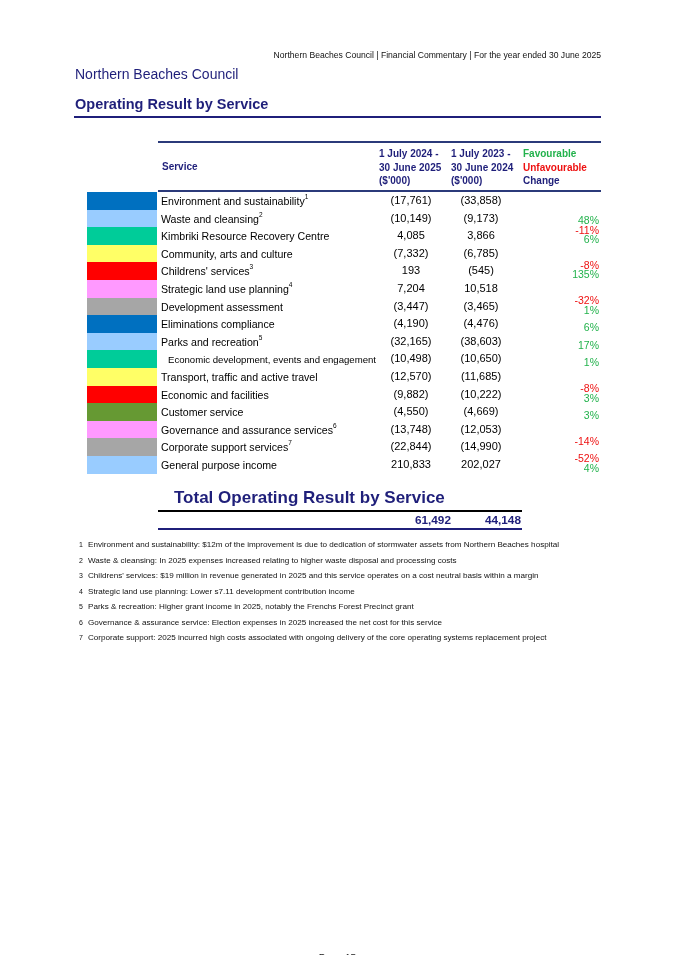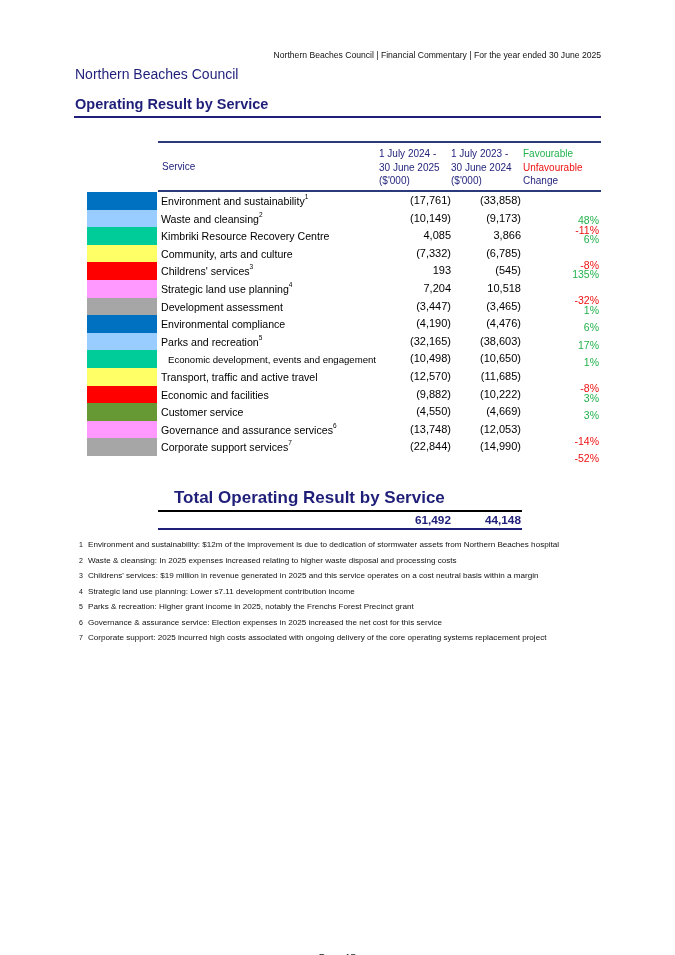--- a/index.html
+++ b/index.html
@@ -3,36 +3,36 @@
 <meta charset="utf-8">
 <style>
   html, body { margin:0; padding:0; background:#ffffff; }
   body { width:675px; height:955px; position:relative; font-family:"Liberation Sans", sans-serif; color:#000; overflow:hidden; }
   .running-header { position:absolute; right:74px; top:50px; font-size:8.6px; color:#111; }
   .org-title { position:absolute; left:75px; top:66px; font-size:14px; color:#1f1f7a; }
   .page-title { position:absolute; left:75px; top:96px; font-size:14.5px; font-weight:bold; color:#1f1f7a; }
   .title-rule { position:absolute; left:74px; top:116px; width:527px; height:2px; background:#1f1f7a; }
 
   .table-top-rule { position:absolute; left:158px; top:141px; width:443px; height:1.5px; background:#2b3a7a; }
-  .hdr { position:absolute; font-size:10px; font-weight:normal; color:#1f1f7a; line-height:13.5px; }
+  .hdr { position:absolute; font-size:10px; font-weight:bold; color:#1f1f7a; line-height:13.5px; }
   .hdr-service { left:162px; top:160px; }
   .hdr-2025 { left:379px; top:147px; }
   .hdr-2024 { left:451px; top:147px; }
   .hdr-change { left:523px; top:147px; }
   .fav { color:#22b24c; }
   .unfav { color:#ee1111; }
   .hdr-bottom-rule { position:absolute; left:158px; top:190px; width:443px; height:1.5px; background:#2b3a7a; }
 
   .rows { position:absolute; left:87px; top:192px; width:520px; }
   .row { position:relative; height:17.6px; }
   .swatch { position:absolute; left:0; top:0; width:70px; height:17.6px; }
   .cell-service { position:absolute; left:74px; top:3px; font-size:10.6px; white-space:nowrap; }
   .cell-service.small { font-size:9.6px; top:4px;padding-left:7px; }
   .cell-service sup { font-size:6.5px; vertical-align:top; position:relative; top:-2px; }
-  .cell-num { position:absolute; top:2px; font-size:11px; text-align:right; width:80px; }
+  .cell-num { position:absolute; top:2px; font-size:11px; text-align:center; width:80px; }
   .c2025 { left:284px; }
   .c2024 { left:354px; }
   .cell-pct { position:absolute; left:440px; top:6px; width:72px; font-size:10.5px; text-align:right; }
   .pct-pos { color:#22b24c; }
   .pct-neg { color:#ee1111;margin-top:8px; }
 
   .total-rule-top { position:absolute; left:158px; top:510px; width:364px; height:1.5px; background:#000; }
   .total-label { position:absolute; left:161px; top:488px; font-size:17px; font-weight:bold; color:#1f1f7a;margin-left:13px; }
   .total-num { position:absolute; top:513px; font-size:11.8px; font-weight:bold; color:#1f1f7a; text-align:right; width:80px; }
   .t2025 { left:371px; }
@@ -117,21 +117,21 @@
     </div>
     <div class="row">
       <div class="swatch" style="background: rgb(166, 166, 166);"></div>
       <div class="cell-service"><span>Development assessment</span><sup></sup></div>
       <div class="cell-num c2025">(3,447)</div>
       <div class="cell-num c2024">(3,465)</div>
       <div class="cell-pct pct-pos" style="color: rgb(34, 178, 76);">1%</div>
     </div>
     <div class="row">
       <div class="swatch" style="background: rgb(0, 112, 192);"></div>
-      <div class="cell-service"><span>Environmental compliance</span><sup></sup></div>
+      <div class="cell-service"><span>Eliminations compliance</span><sup></sup></div>
       <div class="cell-num c2025">(4,190)</div>
       <div class="cell-num c2024">(4,476)</div>
       <div class="cell-pct pct-pos" style="color: rgb(34, 178, 76);">6%</div>
     </div>
     <div class="row">
       <div class="swatch" style="background: rgb(153, 204, 255);"></div>
       <div class="cell-service"><span>Parks and recreation</span><sup>5</sup></div>
       <div class="cell-num c2025">(32,165)</div>
       <div class="cell-num c2024">(38,603)</div>
       <div class="cell-pct pct-pos" style="color: rgb(34, 178, 76);">17%</div>
@@ -170,20 +170,27 @@
       <div class="cell-num c2025">(13,748)</div>
       <div class="cell-num c2024">(12,053)</div>
       <div class="cell-pct pct-neg" style="color: rgb(238, 17, 17);">-14%</div>
     </div>
     <div class="row">
       <div class="swatch" style="background: rgb(166, 166, 166);"></div>
       <div class="cell-service"><span>Corporate support services</span><sup>7</sup></div>
       <div class="cell-num c2025">(22,844)</div>
       <div class="cell-num c2024">(14,990)</div>
       <div class="cell-pct pct-neg" style="color: rgb(238, 17, 17);">-52%</div>
+    </div>
+    <div class="row">
+      <div class="swatch" style="background: rgb(153, 204, 255);"></div>
+      <div class="cell-service"><span>General purpose income</span><sup></sup></div>
+      <div class="cell-num c2025">210,833</div>
+      <div class="cell-num c2024">202,027</div>
+      <div class="cell-pct pct-pos" style="color: rgb(34, 178, 76);">4%</div>
     </div>
   </div>
 
 <div class="total-rule-top"></div>
 <div class="total-label">Total Operating Result by Service</div>
 <div class="total-num t2025">61,492</div>
 <div class="total-num t2024">44,148</div>
 <div class="total-rule-bottom"></div>
 
 <div class="notes" id="notes">

